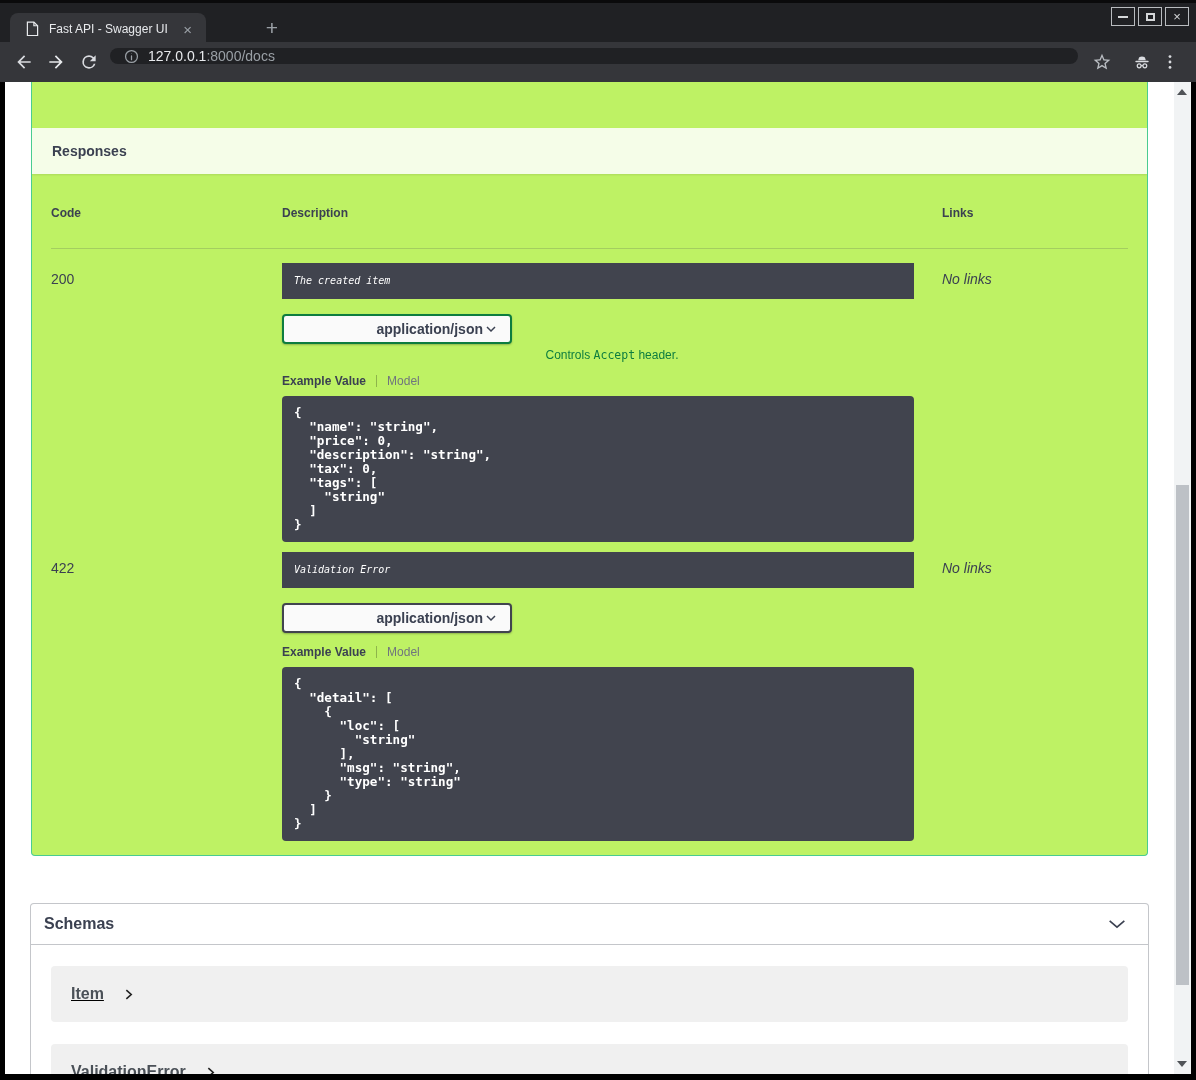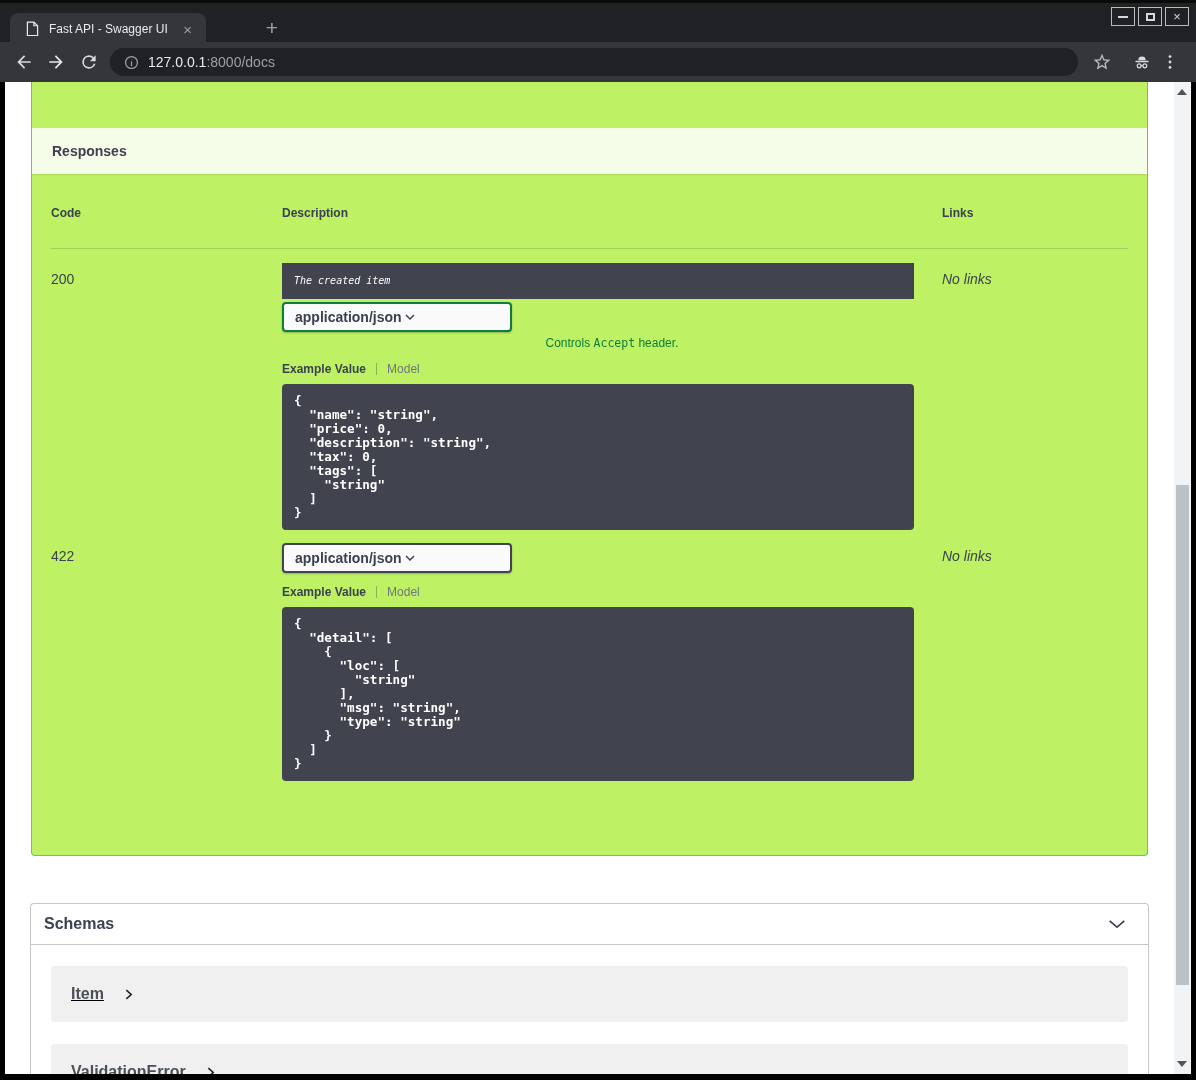--- a/index.html
+++ b/index.html
@@ -14,21 +14,21 @@
   .tab-close { color:#9aa0a6; font-size:15px; line-height:15px; padding:0 4px; cursor:default; }
   .new-tab { position:absolute; left:258px; top:12px; width:28px; height:28px; color:#9aa0a6; font-size:21px; line-height:26px; text-align:center; }
   .win-controls { position:absolute; top:4px; right:7px; display:flex; gap:3px; }
   .win-btn { width:24px; height:19px; border:1px solid #b9bcbf; display:flex; align-items:center; justify-content:center; color:#d5d7d9; font-size:13px; line-height:13px; }
   .glyph-min { width:10px; height:0; border-top:2px solid #d5d7d9; }
   .glyph-max { width:9px; height:8px; border:2px solid #d5d7d9; }
 
   .toolbar { position:absolute; top:42px; left:0; width:1196px; height:40px; background:#35363a; }
   .nav-icon { position:absolute; top:10px; width:20px; height:20px; }
   .nav-icon svg { width:20px; height:20px; display:block; }
-  .urlbar { position:absolute; left:110px; top:6px; width:968px; height:28px; background:#202124; border-radius:14px; display:flex; align-items:center; padding:0 14px; }
+  .urlbar { position:absolute; left:110px; top:6px; width:968px; height:16px; background:#202124; border-radius:14px; display:flex; align-items:center; padding:0 14px; }
   .urlbar svg { width:15px; height:15px; margin-right:9px; flex:0 0 auto; }
   .url-text { font-size:14px; white-space:nowrap; }
   .url-host { color:#e8eaed; }
   .url-rest { color:#9aa0a6; }
 
   
   .viewport { position:absolute; top:82px; left:0; right:0; bottom:0; background:#000; }
   .page { position:absolute; left:5px; top:0; right:22px; bottom:6px; background:#fff; overflow:hidden; }
 
   .scrollbar { position:absolute; right:5px; top:0; bottom:6px; width:17px; background:#f1f3f4; }
@@ -46,22 +46,22 @@
   .grid3 { display:grid; grid-template-columns:231px 660px 1fr; }
   .resp-head { margin-top:32px; padding-bottom:28px; border-bottom:1px solid rgba(59,65,81,.2); }
   .resp-head div { font-size:12px; font-weight:700; color:#3b4151; }
   .resp-row { padding-top:14px; }
   .resp-row + .resp-row { padding-top:10px; }
   .col-code { padding-top:8px; font-size:14px; color:#3b4151; }
   .col-links { padding-top:8px; font-size:14px; font-style:italic; color:#3b4151; }
 
   .desc-box { width:632px; background:#41444e; border-radius:0; padding:10px 12px; color:#fff;
               font-family:"DejaVu Sans Mono", monospace; font-size:10px; line-height:16px; font-weight:400; font-style:italic; }
-  .mt-select { margin-top:3px; width:230px; height:30px; background:#fafafa; border:2px solid #41444e; border-radius:4px;
-               display:flex; align-items:center; justify-content:flex-start; padding:0 11px; box-shadow:0 1px 2px rgba(0,0,0,.25);
+  .mt-select { margin-top:15px; width:230px; height:30px; background:#fafafa; border:2px solid #41444e; border-radius:4px;
+               display:flex; align-items:center; justify-content:flex-end; padding:0 11px; box-shadow:0 1px 2px rgba(0,0,0,.25);
                font-size:14px; font-weight:700; color:#3b4151; }
   .mt-select.accept { border-color:#0d7d3f; }
   .mt-select svg { width:16px; height:16px; }
   .accept-note { margin-top:4px; font-size:12px; color:#0d7d3f;text-align:center; }
   .accept-note code { font-family:"DejaVu Sans Mono", monospace; font-size:11.5px; }
 
   .tabs { margin-top:12px; display:flex; align-items:center; font-size:12px; }
   .tab-active { font-weight:700; color:#3b4151; }
   .tab-divider { width:1px; height:12px; background:rgba(0,0,0,.25); margin:0 10px; }
   .tab-inactive { color:#70757e; }
@@ -192,20 +192,21 @@
     "string"
   ]
 }</pre>
           </div>
           <div class="col-links">No links</div>
         </div>
 
         <div class="grid3 resp-row">
           <div class="col-code">422</div>
           <div>
+            <div class="desc-box">Validation Error</div>
             <div class="mt-select">
               <span>application/json</span>
               <svg viewBox="0 0 24 24" fill="none" stroke="#3b4151" stroke-width="2.2">
                   <path d="M6 9l6 6 6-6"></path>
                 </svg>
             </div>
             <div class="tabs">
               <span class="tab-active">Example Value</span>
               <span class="tab-divider"></span>
               <span class="tab-inactive">Model</span>

